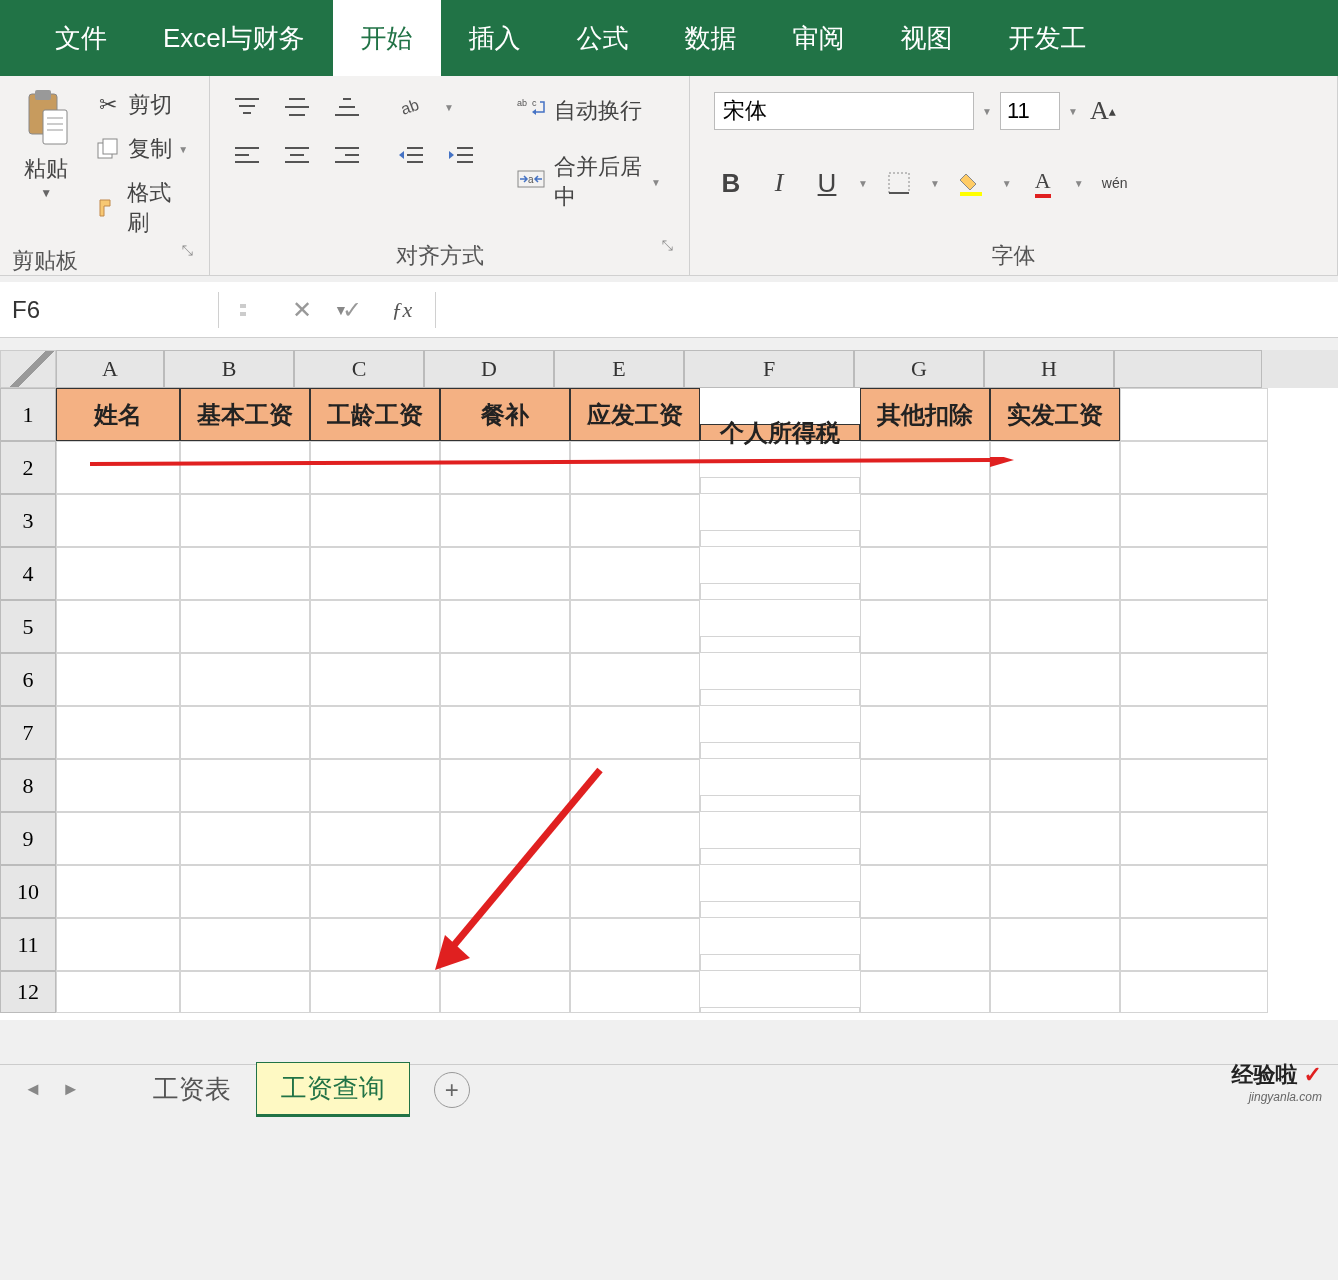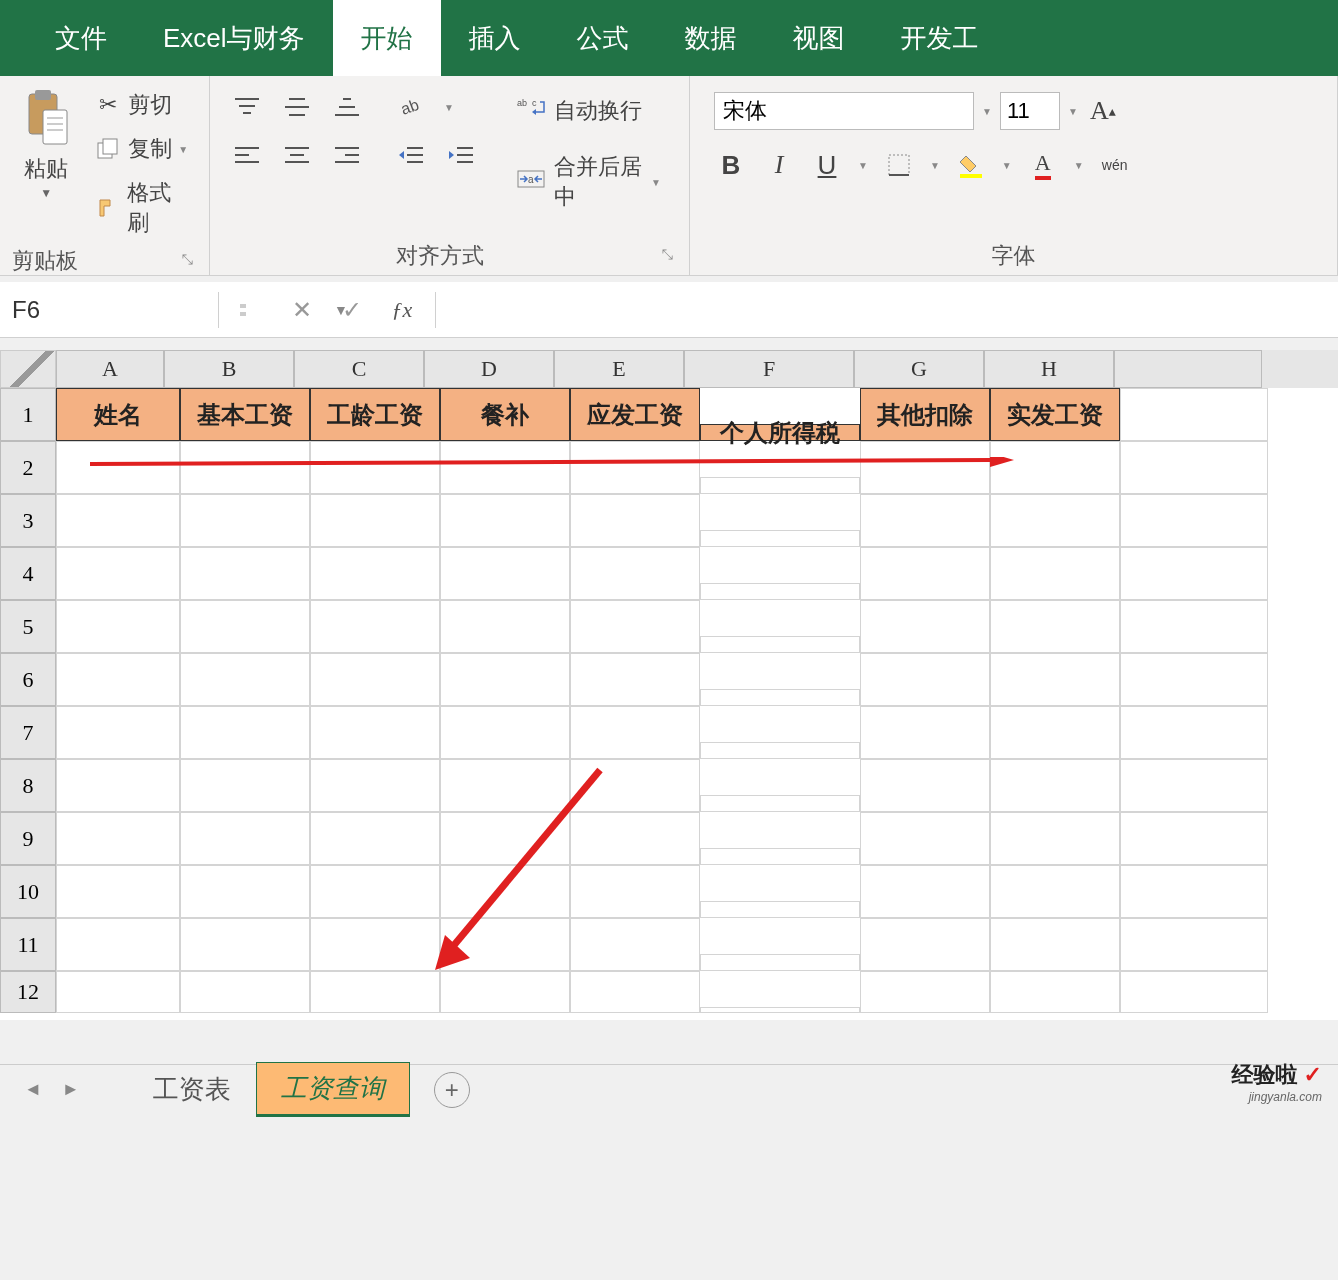--- a/index.html
+++ b/index.html
@@ -8,21 +8,21 @@
     
     .ribbon-tabs { background: #217346; height: 76px; display: flex; align-items: flex-start; padding-left: 27px; }
     .ribbon-tab { color: #fff; padding: 24px 28px; font-size: 26px; cursor: pointer; height: 76px; display: flex; align-items: center; }
     .ribbon-tab.active { background: #fff; color: #217346; }
     
     
     .ribbon-content { background: #f3f2f1; height: 200px; display: flex; border-bottom: 1px solid #d0d0d0; }
     .ribbon-group { border-right: 1px solid #d0d0d0; padding: 8px 12px 4px; display: flex; flex-direction: column; justify-content: space-between; }
     .ribbon-group-body { display: flex; gap: 8px; align-items: flex-start; flex: 1; }
     .ribbon-group-label { text-align: center; color: #555; font-size: 22px; padding-top: 4px; }
-    .ribbon-group-footer { display: flex; justify-content: space-between; align-items: center; }
+    .ribbon-group-footer { display: flex; justify-content: space-between; }
     .dialog-launcher { color: #888; font-size: 14px; padding: 0 4px; cursor: pointer; }
     
     
     .paste-big { display: flex; flex-direction: column; align-items: center; width: 70px; padding: 4px; }
     .paste-icon-wrap { width: 50px; height: 60px; position: relative; }
     .paste-label { font-size: 22px; color: #444; margin-top: 6px; }
     .paste-arrow { font-size: 12px; color: #666; margin-top: 2px; }
     .clip-small-btns { display: flex; flex-direction: column; gap: 6px; padding-top: 2px; }
     .clip-btn { display: flex; align-items: center; gap: 6px; font-size: 22px; color: #444; padding: 4px 6px; }
     .clip-btn .ico { width: 28px; height: 24px; display: inline-flex; align-items: center; justify-content: center; }
@@ -88,21 +88,21 @@
     
     
     .red-arrow-h { position: absolute; top: 103px; left: 90px; width: 924px; height: 10px; pointer-events: none; }
     .red-arrow-h svg { width: 100%; height: 100%; }
     .red-arrow-d { position: absolute; top: 410px; left: 420px; width: 200px; height: 210px; pointer-events: none; }
     
     
     .sheet-tab-bar { position: absolute; bottom: 166px; left: 0; right: 0; height: 50px; background: #f0f0f0; display: flex; align-items: center; border-top: 1px solid #ccc; }
     .sheet-nav { display: flex; gap: 20px; padding: 0 24px; color: #888; font-size: 18px; }
     .sheet-tab { padding: 8px 24px; font-size: 26px; color: #555; border: 1px solid transparent; cursor: pointer; }
-    .sheet-tab.active { background: #fdba74; color: #217346; border: 1px solid #217346; border-bottom: 3px solid #217346; font-style: italic; }
+    .sheet-tab.active { background: #fef9c3; color: #217346; border: 1px solid #217346; border-bottom: 3px solid #217346; }
     .add-sheet { width: 36px; height: 36px; border: 1.5px solid #999; border-radius: 50%; display: flex; align-items: center; justify-content: center; color: #666; font-size: 24px; margin-left: 24px; cursor: pointer; }
     
     
     .watermark { position: absolute; bottom: 176px; right: 16px; text-align: right; }
     .wm-top { font-size: 22px; font-weight: bold; color: #222; }
     .wm-check { color: #e02020; }
     .wm-bottom { font-size: 12px; color: #666; font-style: italic; }
     
     
     .svg-align-lines { stroke: #555; stroke-width: 2; }
@@ -111,20 +111,21 @@
 </head>
 <body>
 
 <div class="ribbon-tabs">
   <div class="ribbon-tab">文件</div>
   <div class="ribbon-tab">Excel与财务</div>
   <div class="ribbon-tab active">开始</div>
   <div class="ribbon-tab">插入</div>
   <div class="ribbon-tab">公式</div>
   <div class="ribbon-tab">数据</div>
+  <div class="ribbon-tab">审阅</div>
   <div class="ribbon-tab">视图</div>
   <div class="ribbon-tab">开发工</div>
 </div>
 
 <div class="ribbon-content">
 
   <div class="ribbon-group" style="width:210px;">
     <div class="ribbon-group-body">
       <div class="paste-big">
         <div class="paste-icon-wrap">
@@ -272,21 +273,21 @@
       </div>
     </div>
     <div class="ribbon-group-footer">
       <span></span>
       <div class="ribbon-group-label">对齐方式</div>
       <div class="dialog-launcher">⤡</div>
     </div>
   </div>
 
   <div class="ribbon-group" style="flex:1;">
-    <div style="display:flex;flex-direction:column;gap:6px;flex:1;">
+    <div style="display:flex;flex-direction:column;gap:24px;flex:1;">
       <div class="font-top">
         <input class="font-name" value="宋体" style="">
         <span style="font-size:10px;color:#888;">▼</span>
         <input class="font-size" value="11" style="">
         <span style="font-size:10px;color:#888;">▼</span>
         <div class="font-btn" style="font-family:serif;">A<sup style="font-size:14px;">▴</sup></div>
       </div>
       <div class="font-bottom">
         <div class="font-btn bold">B</div>
         <div class="font-btn italic">I</div>

